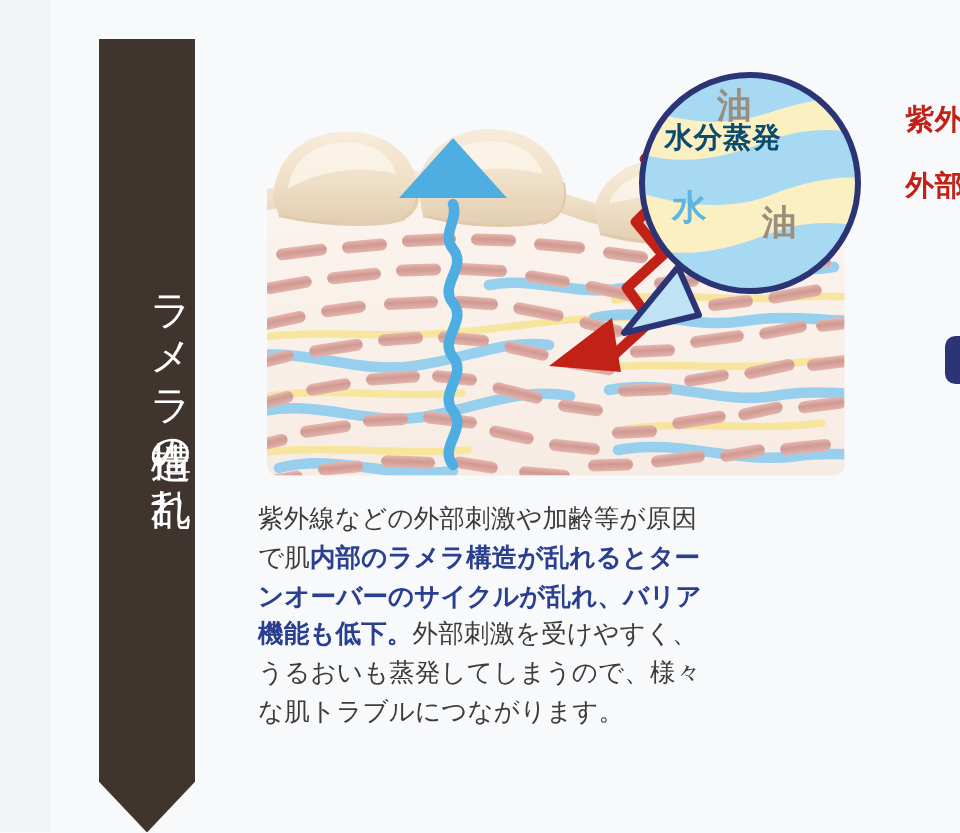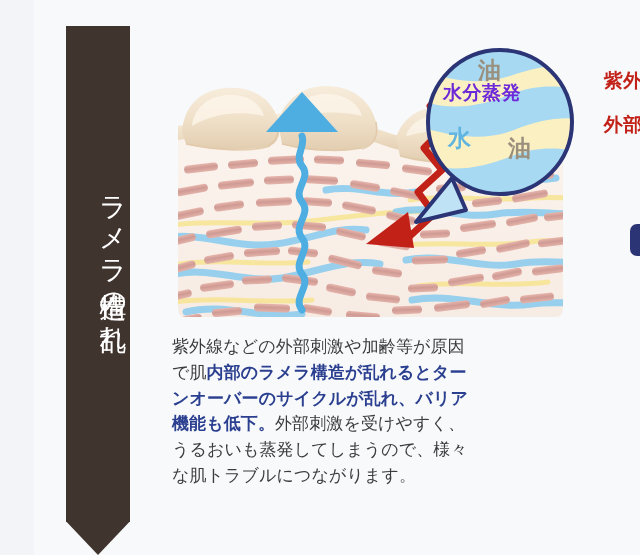--- a/index.html
+++ b/index.html
@@ -76,21 +76,21 @@
 
   .lbl {
     position: absolute;
     white-space: pre;
     line-height: 1.15;
     font-weight: 700;
   }
   #label-evaporation {
     left: 283px;
     top: 68px;
-    color: #6d28d9;
+    color: #0c4a6e;
     font-size: 19px;
     letter-spacing: 0.5px;
   }
   #label-uv {
     left: 401px;
     top: 34px;
     color: #c22118;
     font-size: 19px;
     letter-spacing: 0.5px;
     text-align: center;

